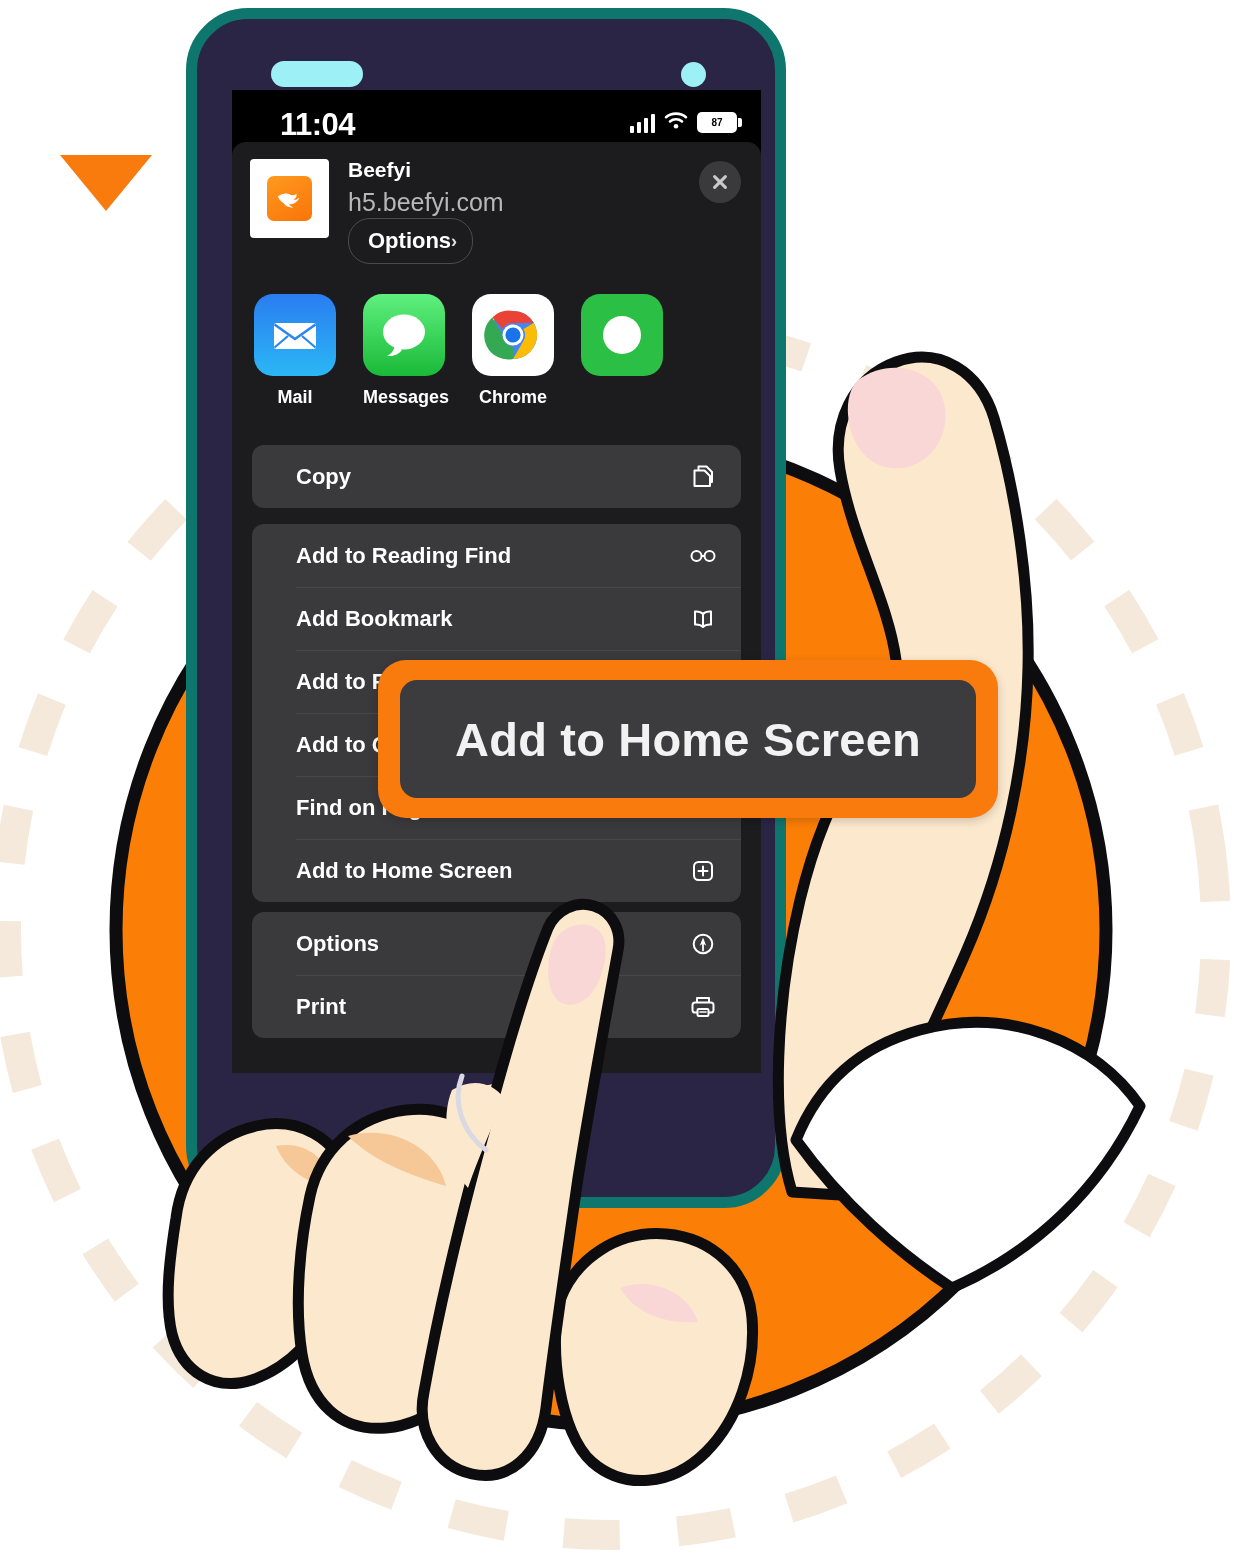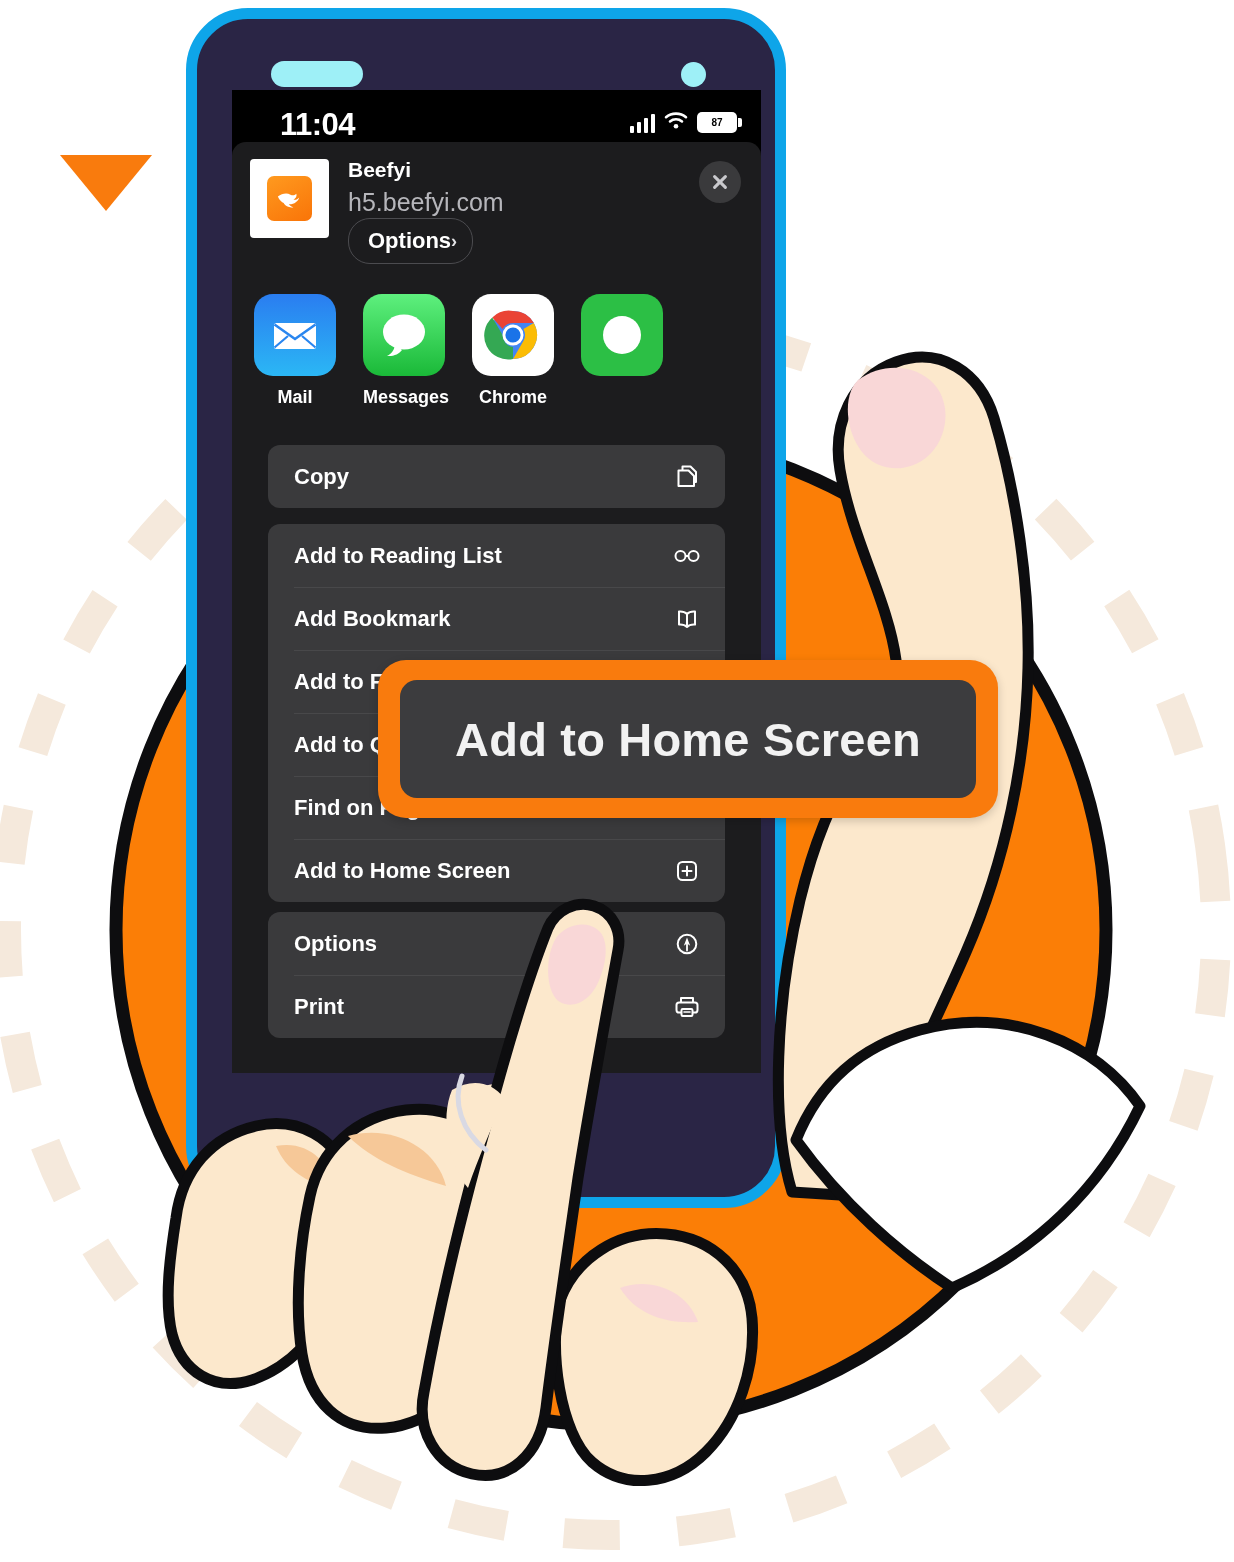--- a/index.html
+++ b/index.html
@@ -19,21 +19,21 @@
 
   
   .illo-svg { position: absolute; left: 0; top: 0; width: 1234px; height: 1562px; }
 
   
   .phone-outer {
     position: absolute;
     left: 186px; top: 8px;
     width: 600px; height: 1200px;
     background: #2a2545;
-    border: 11px solid #0ea5e9;
+    border: 11px solid #0f766e;
     border-radius: 62px;
     box-sizing: border-box;
     z-index: 5;
   }
   .speaker-pill {
     position: absolute; left: 74px; top: 42px;
     width: 92px; height: 26px;
     background: #9ef0f7; border-radius: 13px;
   }
   .camera-dot {
@@ -145,24 +145,25 @@
   .app-item { width: 82px; flex: 0 0 82px; text-align: center; cursor: pointer; }
   .app-icon {
     width: 82px; height: 82px; border-radius: 19px;
     display: flex; align-items: center; justify-content: center;
     overflow: hidden;
   }
   .app-label { margin-top: 11px; color: #fff; font-size: 18px; font-weight: bold; }
 
   
   .group {
-    margin: 0 36px;
+    margin: 0 20px;
     background: #3a3a3c;
     border-radius: 12px;
     overflow: hidden;
+    padding-left: 18px;
   }
   .g1 { position: absolute; left: 0; right: 0; top: 303px; }
   .g2 { position: absolute; left: 0; right: 0; top: 382px; }
   .g3 { position: absolute; left: 0; right: 0; top: 770px; }
   .row {
     position: relative;
     height: 63px;
     display: flex; align-items: center;
     padding: 0 22px 0 26px;
     cursor: pointer;
@@ -336,21 +337,21 @@
                 </svg>
               </div>
             </div>
           </div>
         </div>
 
         <div class="g2">
           <div class="group">
 
             <div class="row">
-              <div class="row-label">Add to Reading List</div>
+              <div class="row-label">Add to Reading Find</div>
               <div class="row-icon">
                 <svg viewBox="0 0 30 30" fill="none">
                   <circle cx="8.5" cy="15" r="5" stroke="#fff" stroke-width="2"></circle>
                   <circle cx="21.5" cy="15" r="5" stroke="#fff" stroke-width="2"></circle>
                   <path d="M13.5 15h3" stroke="#fff" stroke-width="2"></path>
                 </svg>
               </div>
             </div>
 
             <div class="row">

